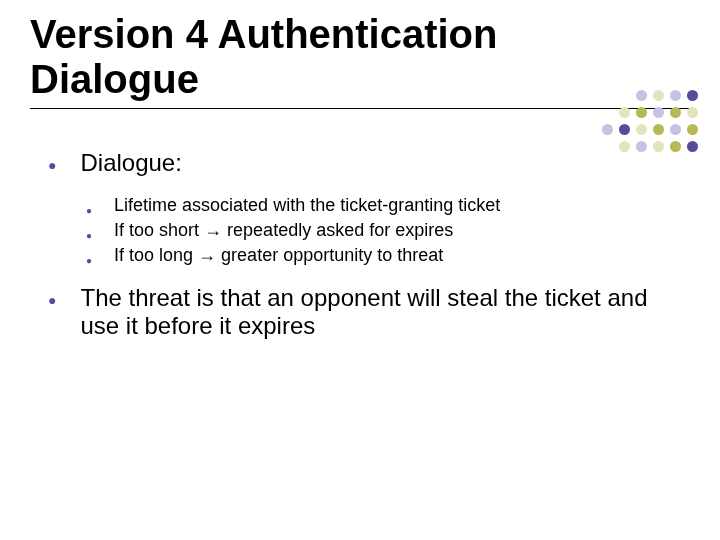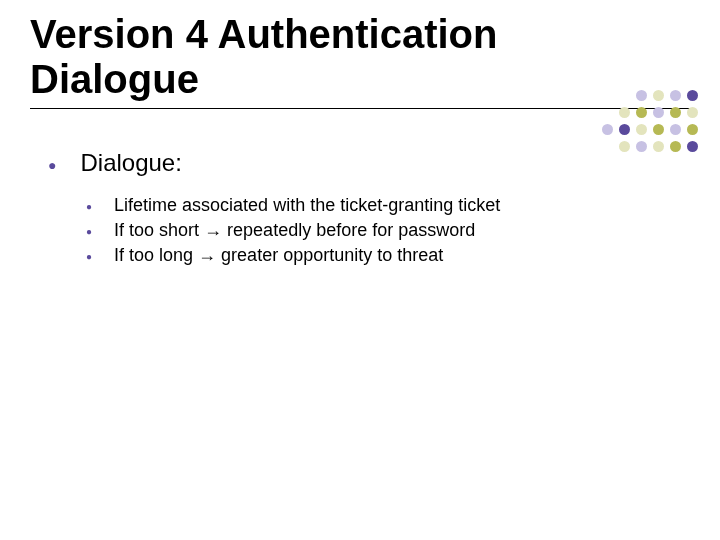--- a/index.html
+++ b/index.html
@@ -77,21 +77,21 @@
   ul.level2 {
     list-style: none;
     padding: 0;
     margin: 8px 0 18px 56px;
   }
   ul.level2 > li {
     font-size: 18px;
     color: #000000;
     margin-bottom: 4px;
     display: flex;
-    align-items: flex-start;
+    align-items: flex-end;
   }
   ul.level2 > li::before {
     content: "\25CF";
     color: #5a4a9c;
     font-size: 10px;
     margin-right: 22px;
     margin-top: 6px;
     flex-shrink: 0;
   }
   .li-text { flex: 1; }
@@ -136,21 +136,26 @@
     <li>
       <span class="li-text">Dialogue:</span>
     </li>
   </ul>
 
   <ul class="level2">
     <li>
       <span class="li-text">Lifetime associated with the ticket-granting ticket</span>
     </li>
     <li>
-      <span class="li-text arrow">If too short → repeatedly before for password</span>
+      <span class="li-text arrow">If too short → repeatedly asked for expires</span>
     </li>
     <li>
       <span class="li-text arrow">If too long → greater opportunity to threat</span>
     </li>
   </ul>
 
+  <ul class="level1">
+    <li>
+      <span class="li-text">The threat is that an opponent will steal the ticket and use it before it expires</span>
+    </li>
+  </ul>
 
 </div>
 
 </body></html>

